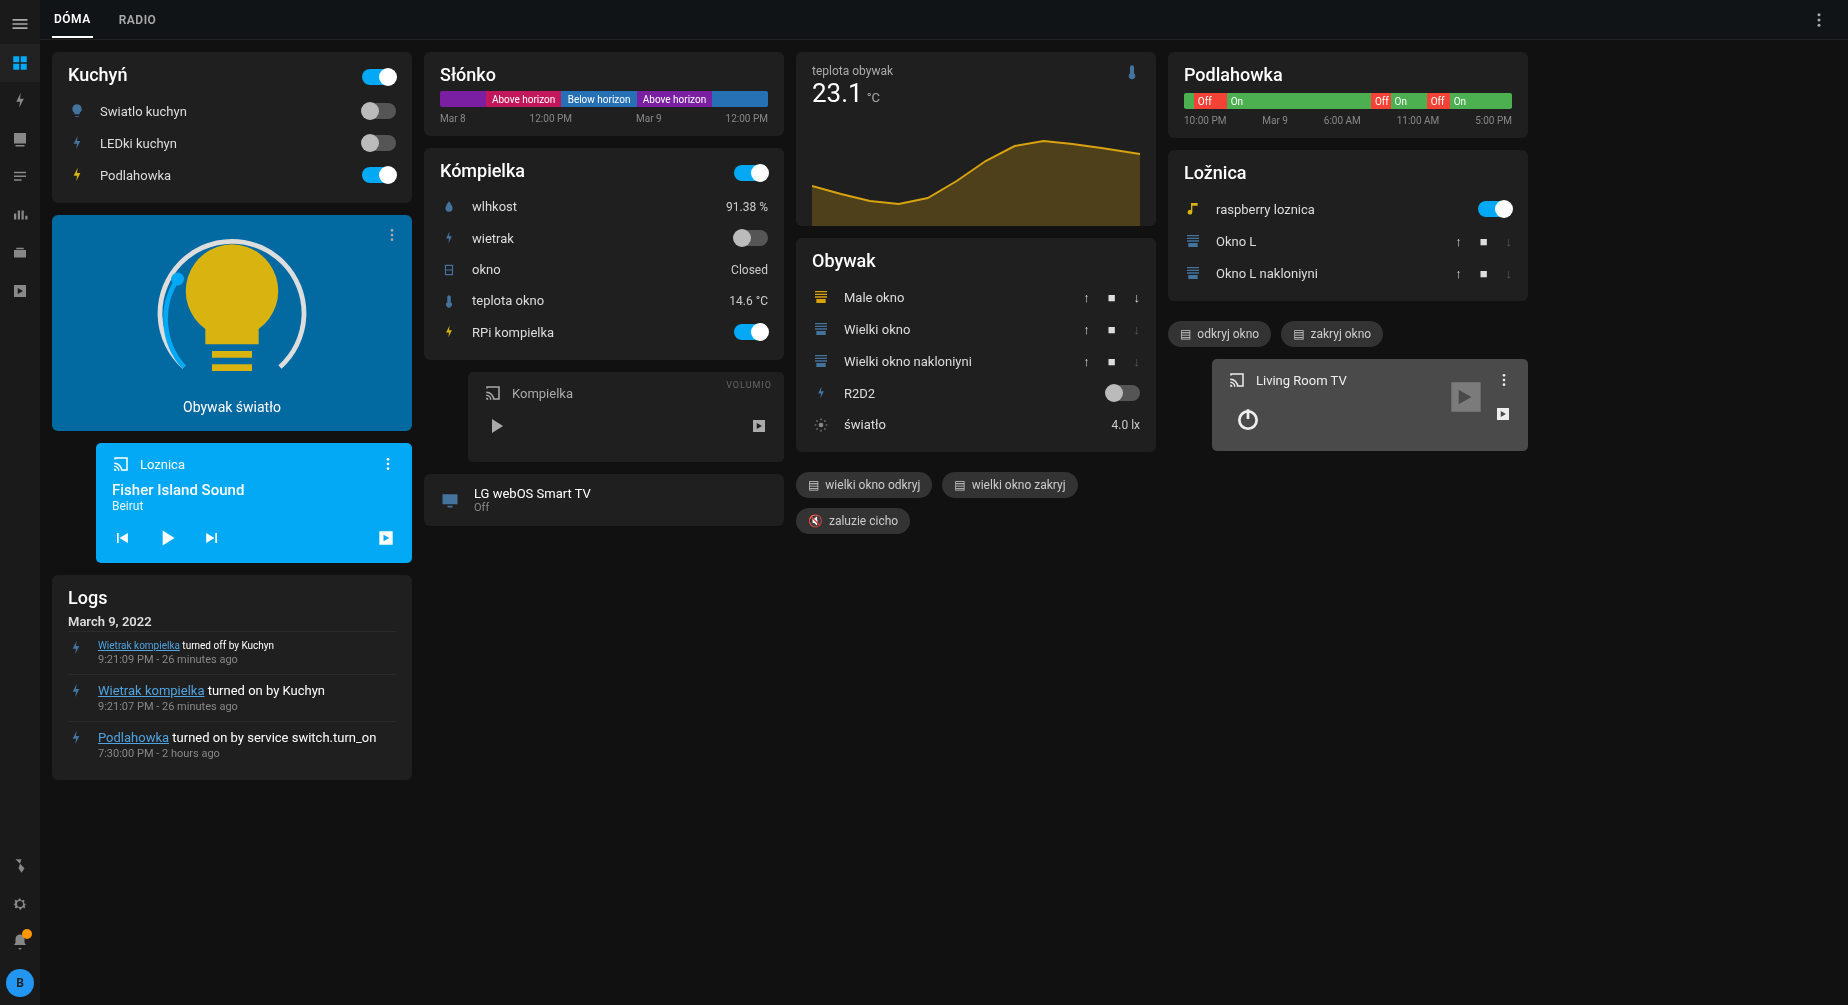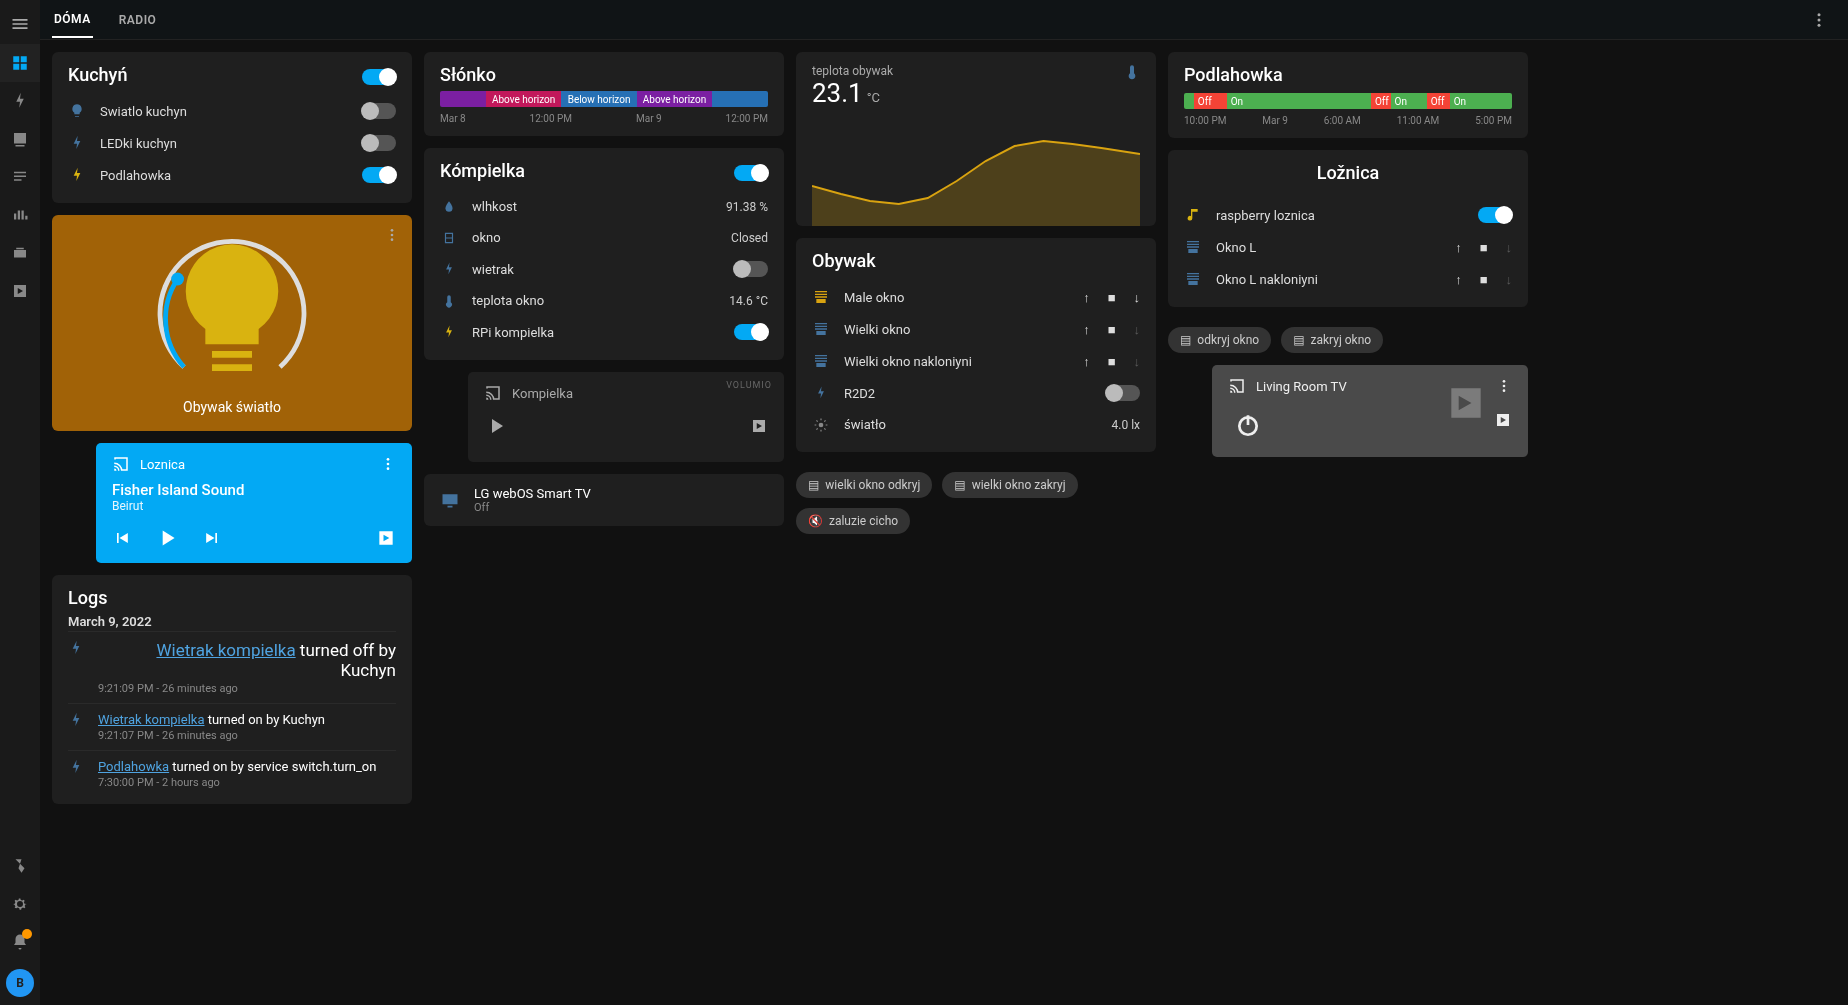--- a/index.html
+++ b/index.html
@@ -26,21 +26,21 @@
 .row { display:flex; align-items:center; gap:14px; padding:8px 0; font-size:13px; }
 .row .ic { width:18px; display:flex; justify-content:center; color:#44739e; }
 .row .ic.yellow { color:#d9b310; }
 .row .lab { flex:1; color:#ddd; }
 .row .val { color:#ccc; font-size:12px; }
 .toggle { width:34px; height:16px; background:#555; border-radius:10px; position:relative; cursor:pointer; }
 .toggle .knob { position:absolute; width:18px; height:18px; background:#bbb; border-radius:50%; top:-1px; left:-1px; transition:.1s; }
 .toggle.on { background:#03a9f4; }
 .toggle.on .knob { left:17px; background:#fff; }
 .col { display:flex; flex-direction:column; gap:12px; }
-.lightcard { background:#a16207; border-radius:6px; padding:16px; display:flex; flex-direction:column; align-items:center; position:relative; }
+.lightcard { background:#0369a1; border-radius:6px; padding:16px; display:flex; flex-direction:column; align-items:center; position:relative; }
 .lightcard .menu { position:absolute; top:12px; right:12px; color:#aaa; cursor:pointer; }
 .arc { position:relative; width:160px; height:160px; }
 .arc svg { width:100%; height:100%; }
 .bulb { position:absolute; inset:0; display:flex; align-items:center; justify-content:center; }
 .media { background:#03a9f4; border-radius:5px; padding:12px 16px; color:#fff;margin-left:44px; }
 .media.dark { background:#1f1f1f; color:#ddd; }
 .media.grey { background:#4a4a4a; color:#eee; }
 .media .mhead { display:flex; align-items:center; gap:10px; font-size:13px; }
 .media .mhead .grow { flex:1; }
 .media .track { font-size:15px; font-weight:500; margin-top:8px; }
@@ -269,21 +269,21 @@
           <h2>Logs</h2>
           <div class="logscroll">
             <div class="date">March 9, 2022</div>
             <div class="logrow">
               <span class="ic" style="color:#44739e">
                   <svg width="16" height="16" viewBox="0 0 24 24" fill="currentColor">
                     <path d="M11 21l1-8H7l6-12-1 8h5z"></path>
                   </svg>
                 </span>
               <div>
-                <div style="font-size:17px;text-align:right;"><span class="link">Wietrak kompielka</span><span> turned off by Kuchyn</span></div>
+                <div style="font-size:10px;"><span class="link">Wietrak kompielka</span><span> turned off by Kuchyn</span></div>
                 <div class="meta">9:21:09 PM - 26 minutes ago</div>
               </div>
             </div>
             <div class="logrow">
               <span class="ic" style="color:#44739e">
                   <svg width="16" height="16" viewBox="0 0 24 24" fill="currentColor">
                     <path d="M11 21l1-8H7l6-12-1 8h5z"></path>
                   </svg>
                 </span>
               <div>
@@ -336,36 +336,36 @@
                 <svg width="14" height="14" viewBox="0 0 24 24" fill="currentColor">
                   <path d="M12 2s6 7 6 12a6 6 0 01-12 0c0-5 6-12 6-12z"></path>
                 </svg>
               </span>
               <span class="lab">wlhkost</span>
               <span class="val">91.38 %</span>
             </div>
           <div class="row">
               <span class="ic">
                 <svg width="14" height="14" viewBox="0 0 24 24" fill="currentColor">
+                  <path d="M11 21l1-8H7l6-12-1 8h5z"></path>
+                </svg>
+              </span>
+              <span class="lab">wietrak</span>
+              <div class="toggle">
+                <div class="knob"></div>
+              </div>
+            </div>
+          <div class="row">
+              <span class="ic">
+                <svg width="14" height="14" viewBox="0 0 24 24" fill="currentColor">
                   <path d="M5 3h14v18H5zm2 2v6h10V5zm0 8v6h10v-6z"></path>
                 </svg>
               </span>
               <span class="lab">okno</span>
               <span class="val">Closed</span>
-            </div>
-          <div class="row">
-              <span class="ic">
-                <svg width="14" height="14" viewBox="0 0 24 24" fill="currentColor">
-                  <path d="M11 21l1-8H7l6-12-1 8h5z"></path>
-                </svg>
-              </span>
-              <span class="lab">wietrak</span>
-              <div class="toggle">
-                <div class="knob"></div>
-              </div>
             </div>
           <div class="row">
               <span class="ic">
                 <svg width="14" height="14" viewBox="0 0 24 24" fill="currentColor">
                   <path d="M12 2a3 3 0 00-3 3v9a5 5 0 106 0V5a3 3 0 00-3-3z"></path>
                 </svg>
               </span>
               <span class="lab">teplota okno</span>
               <span class="val">14.6 °C</span>
             </div>
@@ -536,21 +536,21 @@
           <div class="podticks">
             <span>10:00 PM</span>
             <span>Mar 9</span>
             <span>6:00 AM</span>
             <span>11:00 AM</span>
             <span>5:00 PM</span>
           </div>
         </div>
 
         <div class="card">
-          <h2 style="margin-bottom:16px;text-align:center;">Ložnica</h2>
+          <h2 style="margin-bottom:10px;">Ložnica</h2>
           <div class="row">
               <span class="ic yellow">
                 <svg width="16" height="16" viewBox="0 0 24 24" fill="currentColor">
                   <path d="M9 3v10.5a3.5 3.5 0 102 3.2V7h8V3z"></path>
                 </svg>
               </span>
               <span class="lab">raspberry loznica</span>
               <div class="toggle on">
                 <div class="knob"></div>
               </div>

